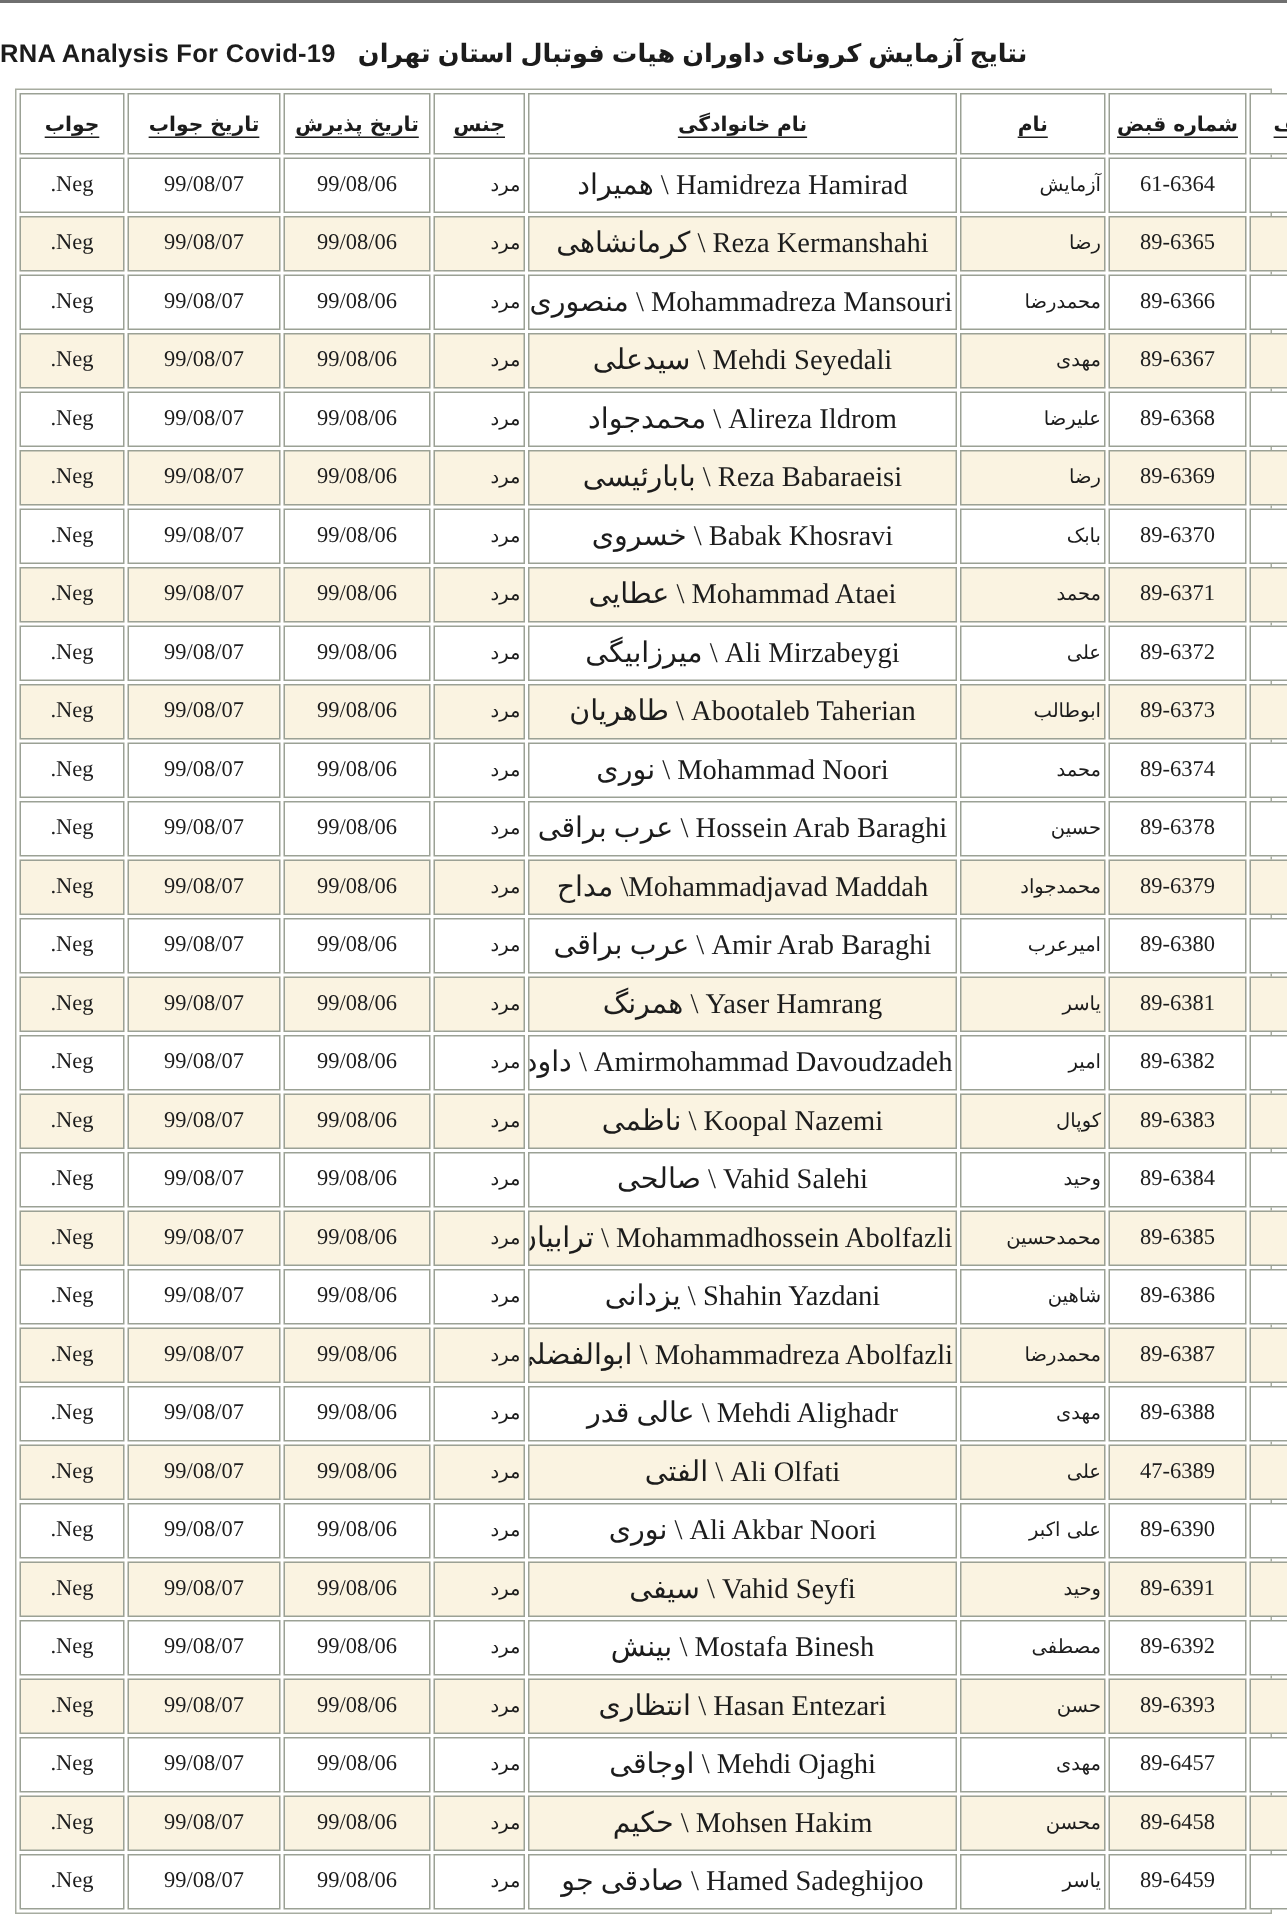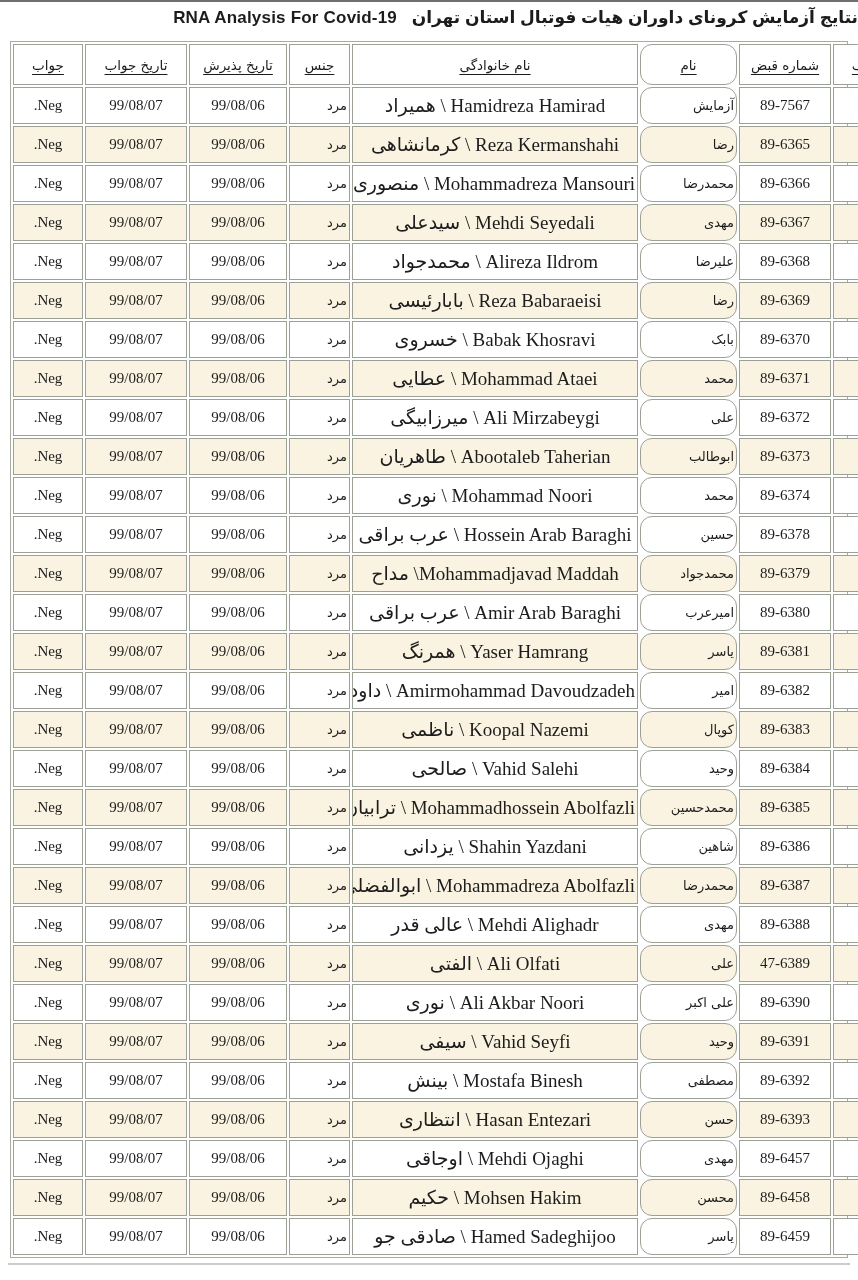--- a/index.html
+++ b/index.html
@@ -2,51 +2,51 @@
 <html lang="fa"><head>
 <meta charset="utf-8">
 <style>
   html,body{margin:0;padding:0;}
   body{
     width:858px;height:1280px;background:#ffffff;color:#1c1c1c;
     font-family:"DejaVu Sans",sans-serif;position:relative;overflow:hidden;
   }
   .top-edge-line{width:858px;height:2px;background:#6f6f6f;}
   .title{
-    margin:5px auto 13px;text-align:right;
+    margin:24px auto 13px;text-align:left;
     font-family:"Liberation Sans","DejaVu Sans",sans-serif;
     font-weight:bold;font-size:17px;white-space:nowrap;
   }
   .title .title-en{margin-right:10px;letter-spacing:.2px;}
   .table-wrap{
     width:836px;margin:0 auto;background:#ffffff;
     border:1px solid #a7aca0;
   }
   table.results{
     width:100%;border-collapse:separate;border-spacing:2px;table-layout:fixed;
     direction:rtl;
   }
   th,td{
     border:1px solid #9ba195;text-align:center;vertical-align:middle;
     overflow:hidden;white-space:nowrap;background:#ffffff;padding:0 2px;
   }
   th{
-    height:39px;font-size:13.5px;font-weight:normal;
+    height:39px;font-size:13.5px;font-weight:bold;
     text-decoration:underline;text-underline-offset:4px;
     font-family:"DejaVu Sans",sans-serif;
   }
   td{height:35px;}
   tr.stripe td{background:#faf3e1;}
   .cell-serif{font-family:"Liberation Serif","DejaVu Sans",serif;font-size:15px;}
   .cell-fa{font-size:13px;text-align:right;}
   .cell-num{font-family:"Liberation Serif","DejaVu Sans",serif;font-size:13px;}
   .c-last{font-size:19px;}
   .c-rownum{width:62px;}
   .c-receipt{width:86px;}
-  .c-first{width:91px;border-radius:12px;}
+  .c-first{width:91px;}
   .c-lastw{width:280px;}
   .c-gender{width:55px;}
   .c-adm{width:92px;}
   .c-resdate{width:96px;}
   .c-result{width:64px;}
   .bottom-shadow{width:842px;height:2px;background:#cccccc;margin:5px auto 0;}
 </style>
 </head>
 <body>
 
@@ -67,21 +67,21 @@
         <th class="c-lastw">نام خانوادگی</th>
         <th class="c-gender">جنس</th>
         <th class="c-adm">تاریخ پذیرش</th>
         <th class="c-resdate">تاریخ جواب</th>
         <th class="c-result">جواب</th>
       </tr>
     </thead>
     <tbody id="results-body">
         <tr>
           <td class="c-rownum cell-num">١.</td>
-          <td class="c-receipt cell-serif">89-7567</td>
+          <td class="c-receipt cell-serif">61-6364</td>
           <td class="c-first cell-fa">آزمایش</td>
           <td class="c-lastw cell-serif c-last">Hamidreza Hamirad \ همیراد</td>
           <td class="c-gender cell-fa">مرد</td>
           <td class="c-adm cell-serif">99/08/06</td>
           <td class="c-resdate cell-serif">99/08/07</td>
           <td class="c-result cell-serif">Neg.</td>
         </tr>
         <tr class="stripe">
           <td class="c-rownum cell-num">٢.</td>
           <td class="c-receipt cell-serif">89-6365</td>

